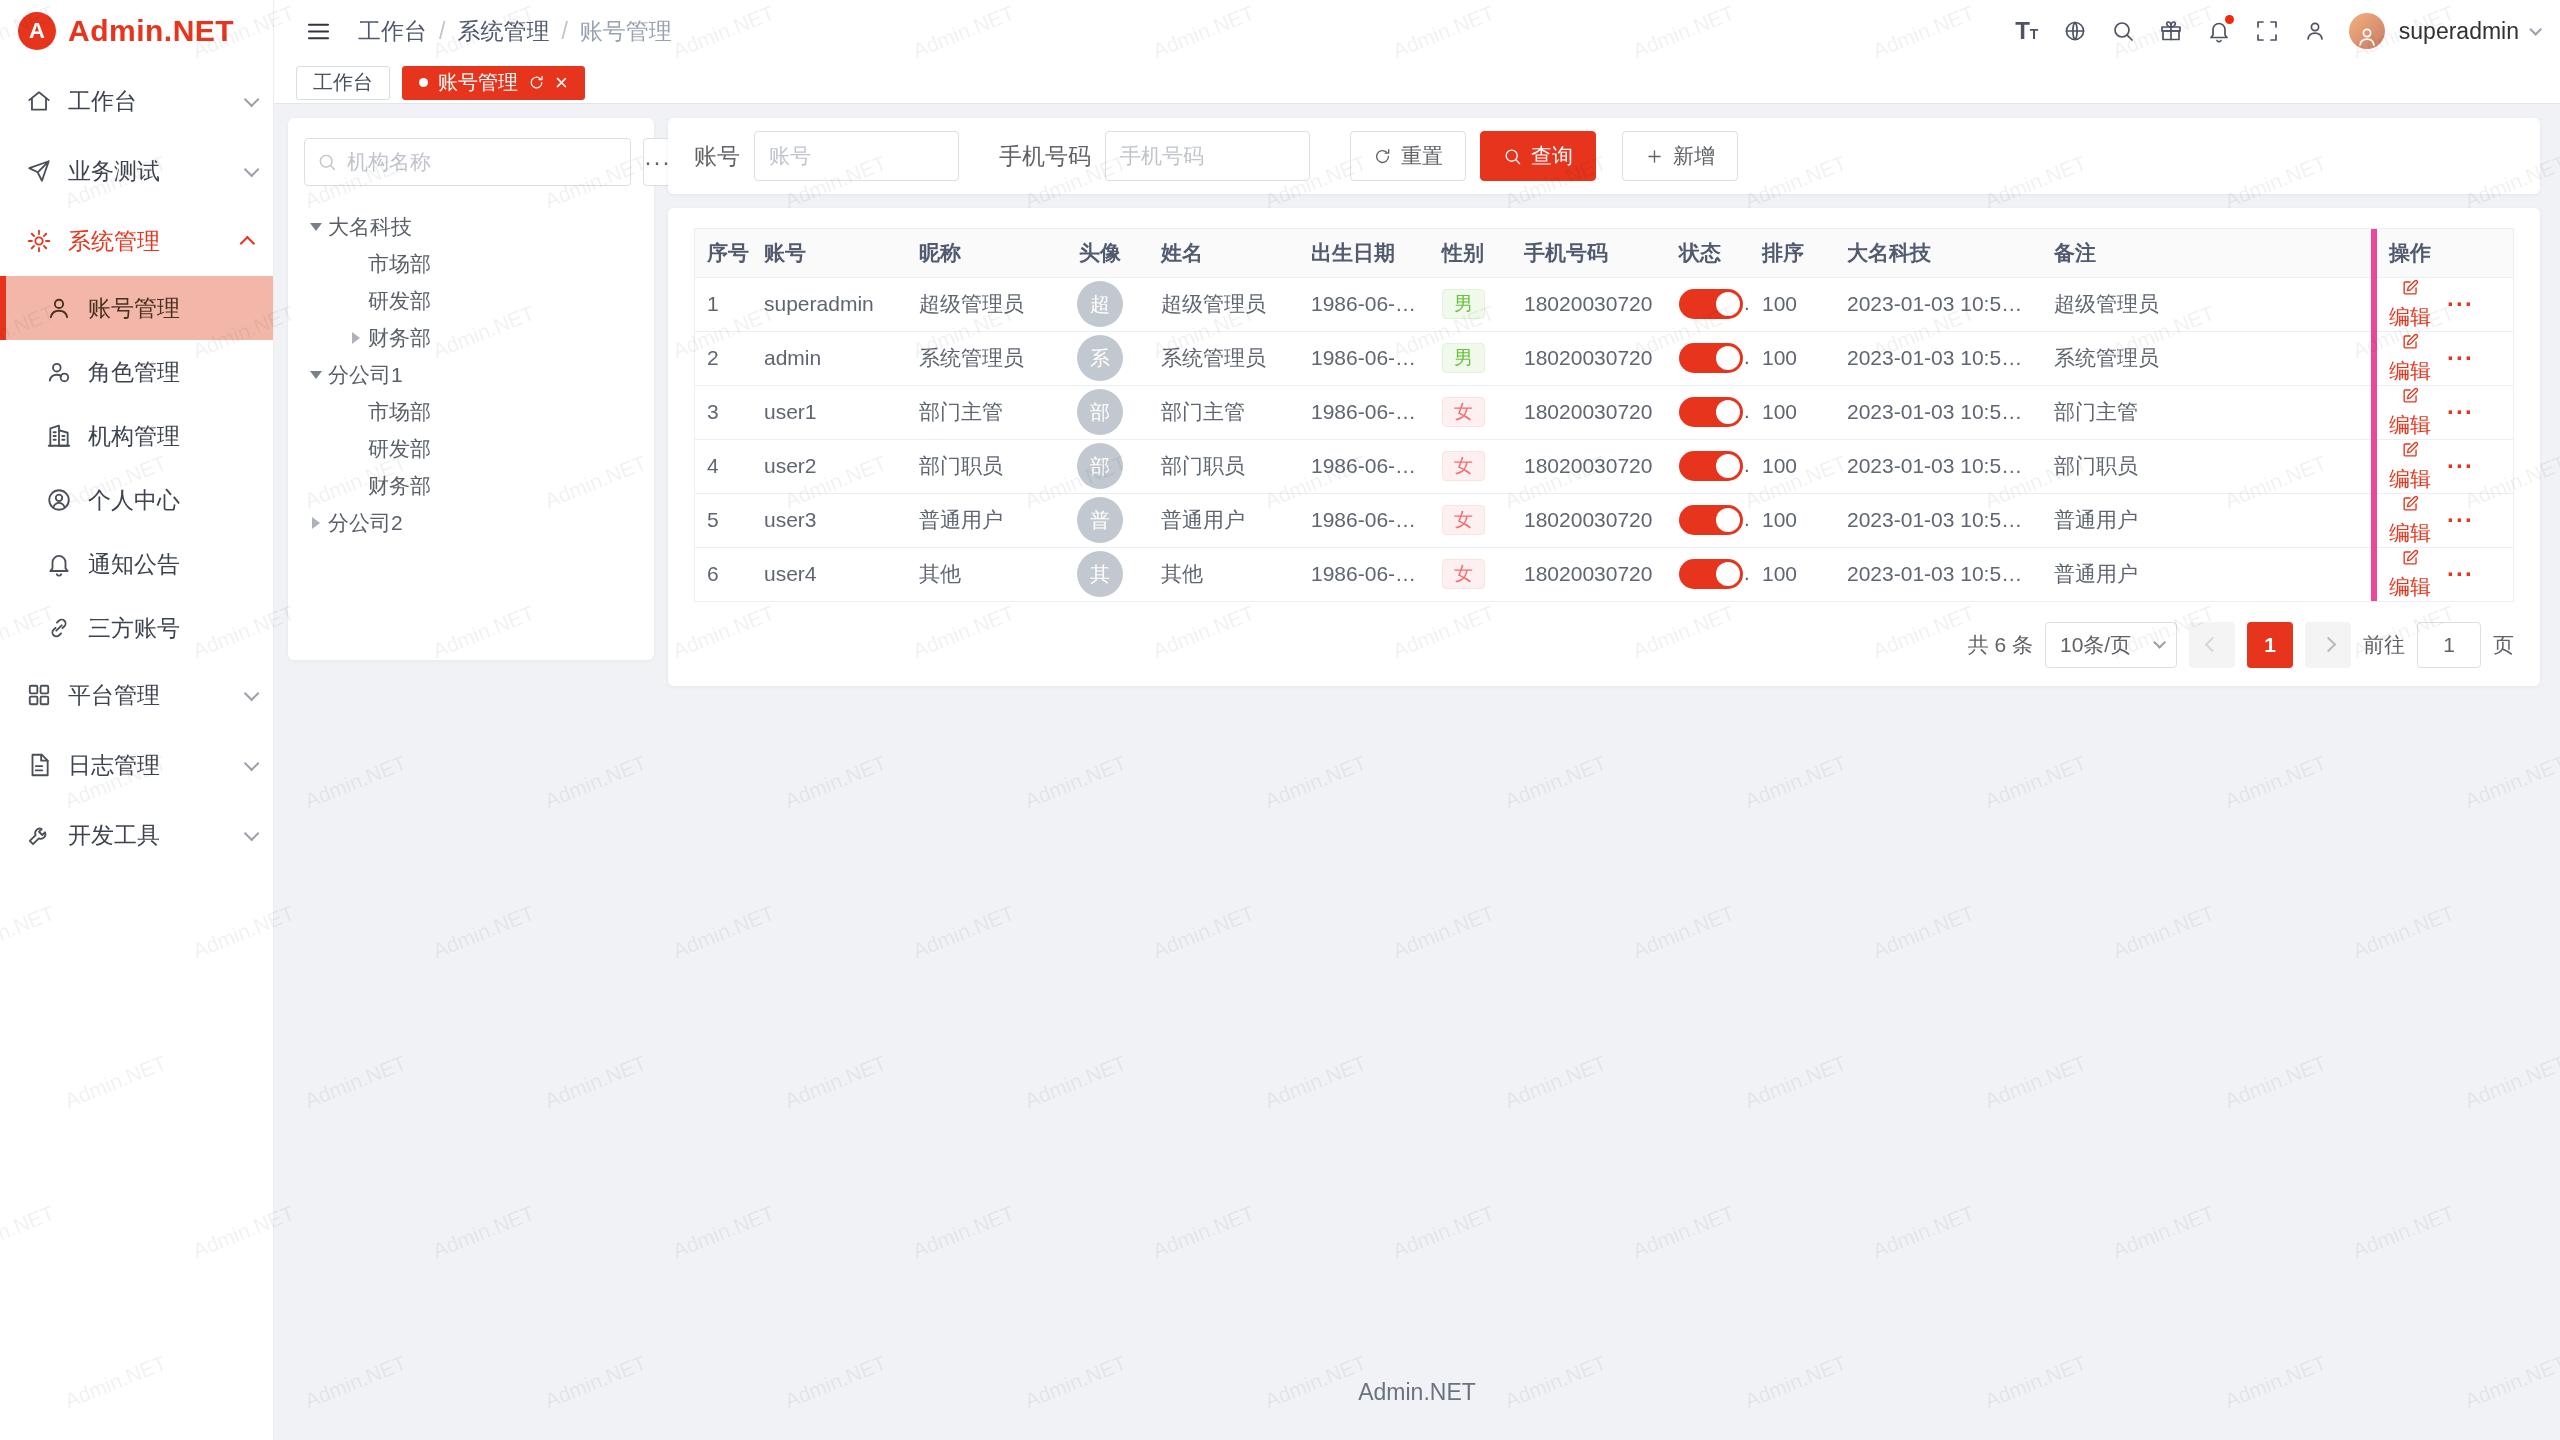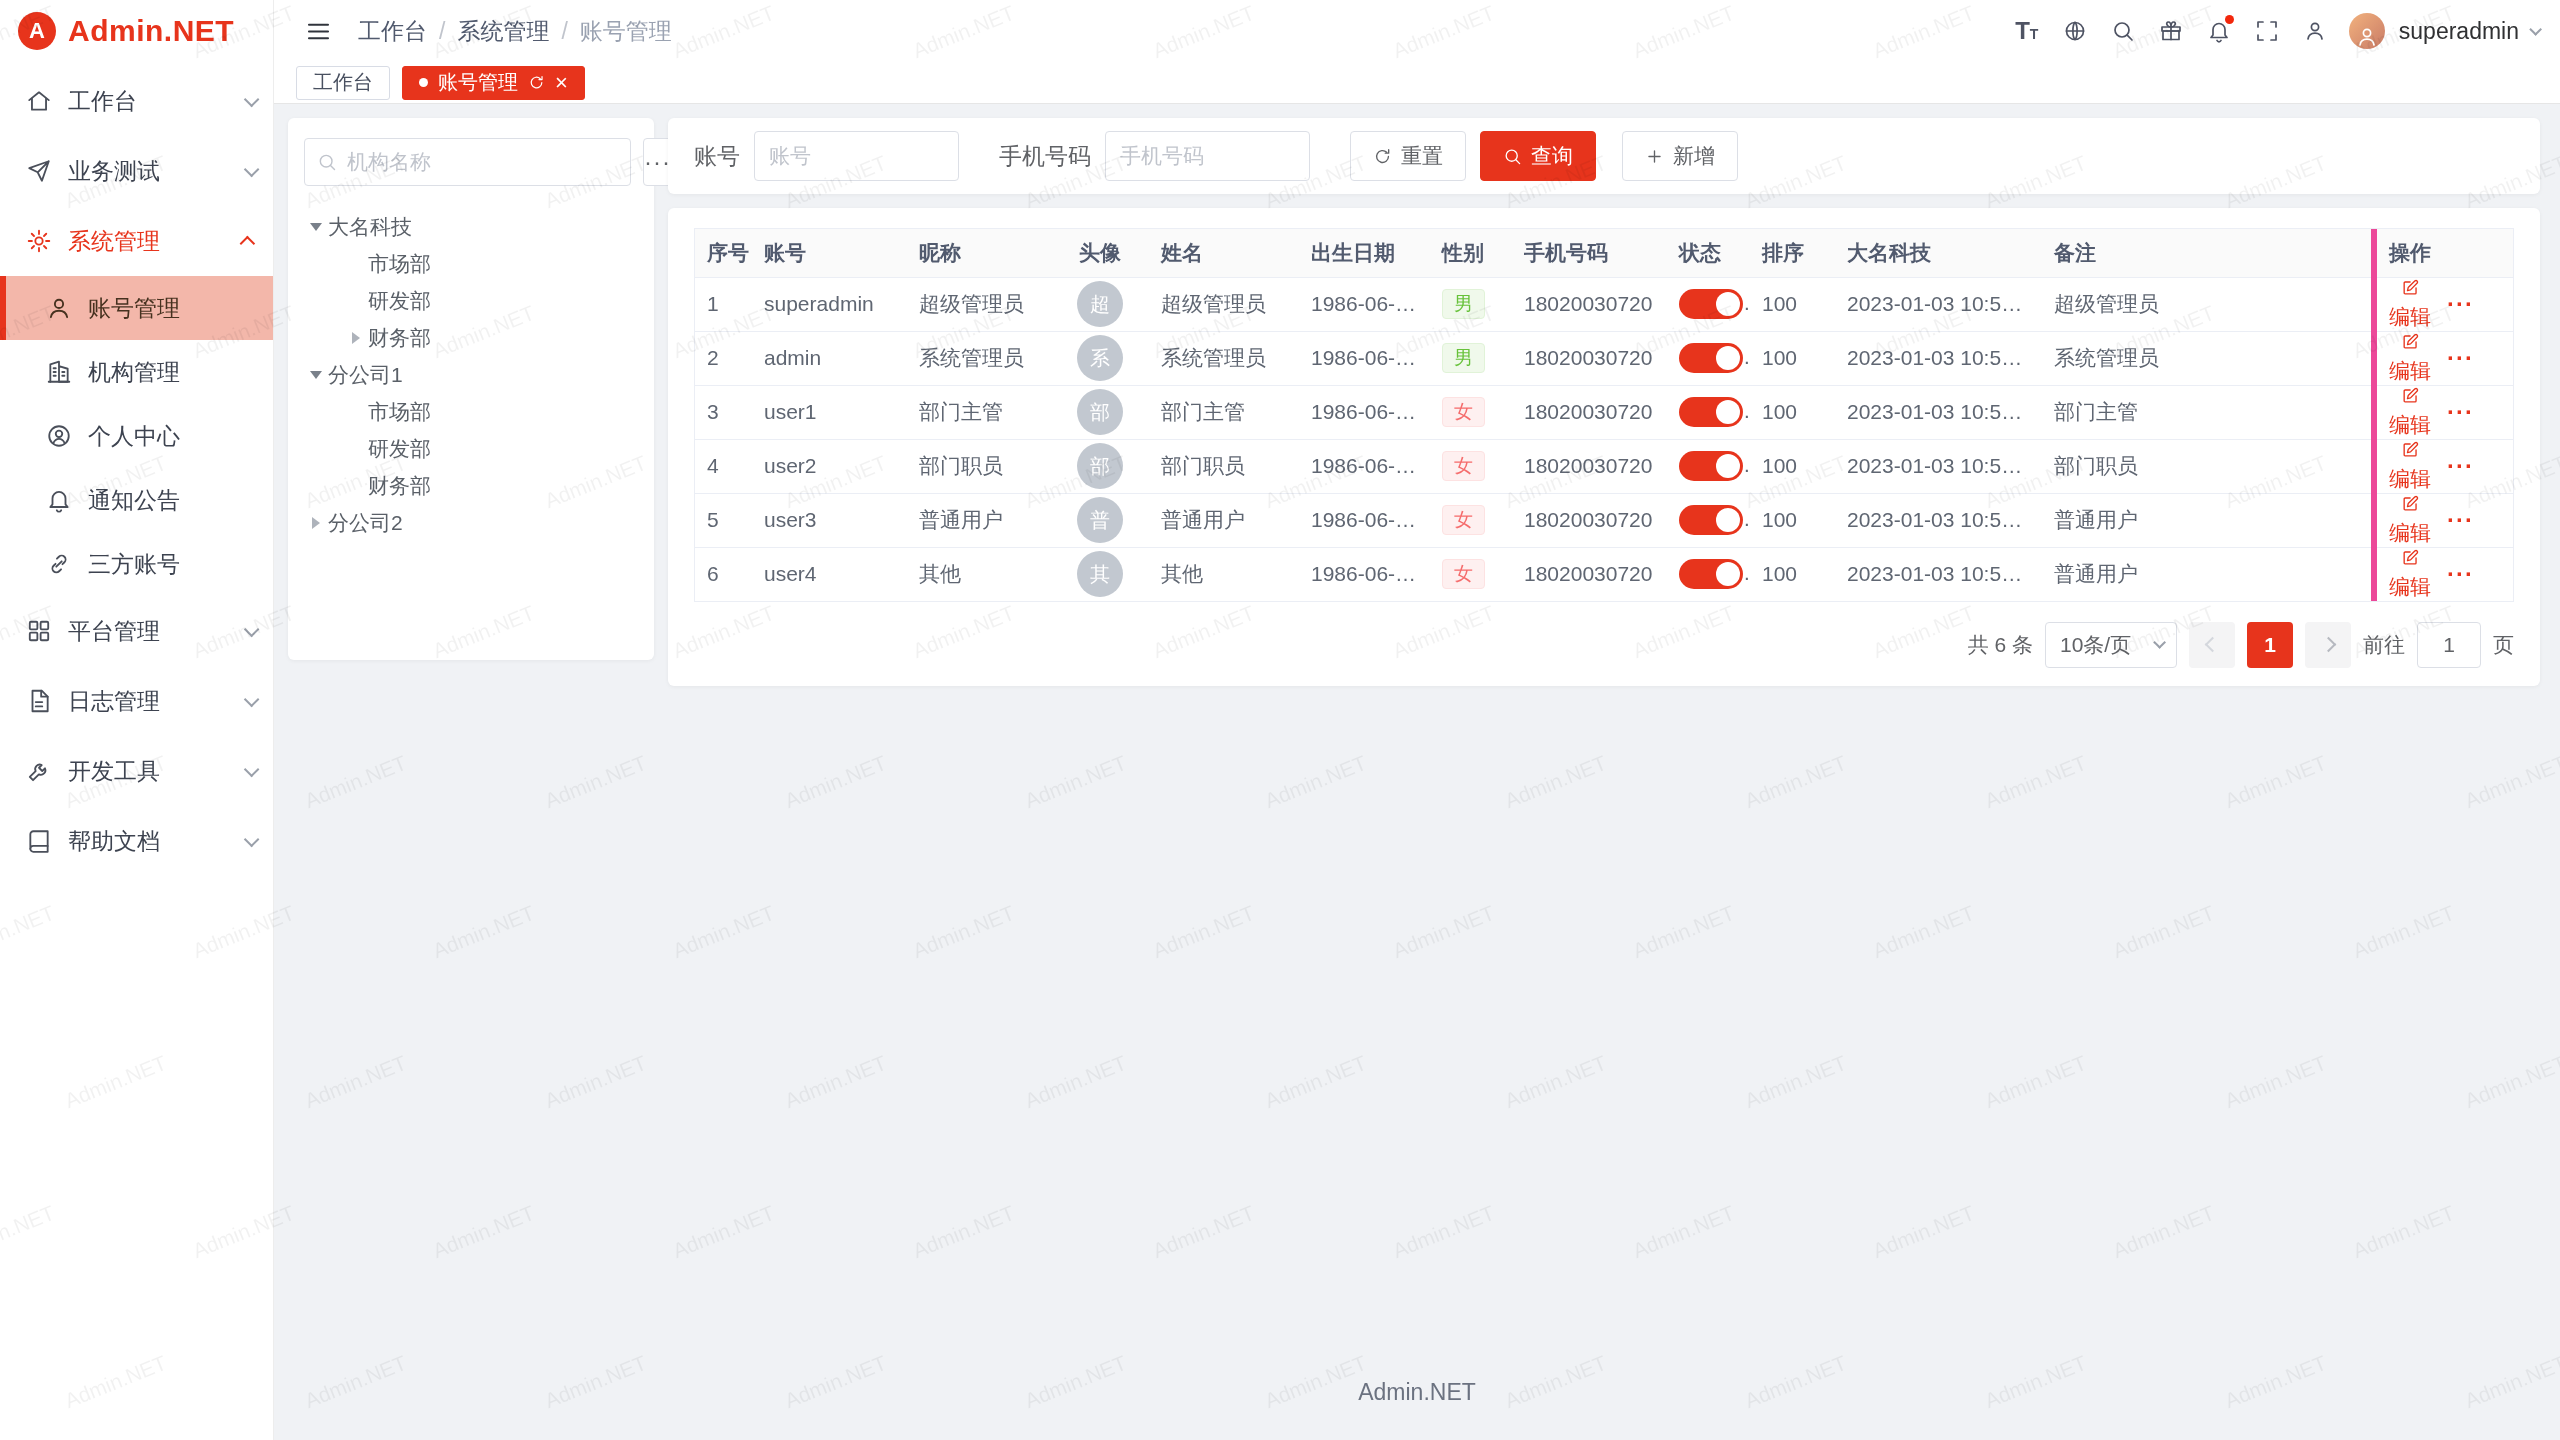--- a/index.html
+++ b/index.html
@@ -162,20 +162,30 @@
               <svg class="ic" viewBox="0 0 24 24" fill="none" stroke="currentColor" stroke-width="1.7" stroke-linecap="round" stroke-linejoin="round">
                 <circle cx="12" cy="8.2" r="3.8"></circle>
                 <path d="M4.5 20.5c.7-4 3.8-6 7.5-6s6.8 2 7.5 6"></path>
               </svg>
             </span>
             <span class="mi-label">账号管理</span>
           </div>
           <div class="menu-item">
             <span class="mi-icon">
               <svg class="ic" viewBox="0 0 24 24" fill="none" stroke="currentColor" stroke-width="1.7" stroke-linecap="round" stroke-linejoin="round">
+                <circle cx="10" cy="8" r="3.5"></circle>
+                <path d="M3.5 20c.6-3.6 3.3-5.5 6.5-5.5 1.5 0 2.9.4 4 1.2"></path>
+                <circle cx="17" cy="17" r="3.5"></circle>
+              </svg>
+            </span>
+            <span class="mi-label">角色管理</span>
+          </div>
+          <div class="menu-item">
+            <span class="mi-icon">
+              <svg class="ic" viewBox="0 0 24 24" fill="none" stroke="currentColor" stroke-width="1.7" stroke-linecap="round" stroke-linejoin="round">
                 <path d="M4 21V5l8-2.5V21M12 21h8V9l-8-2.5"></path>
                 <path d="M7 8.5h2M7 12h2M7 15.5h2M15 12h2M15 15.5h2"></path>
                 <path d="M2.5 21h19"></path>
               </svg>
             </span>
             <span class="mi-label">机构管理</span>
           </div>
           <div class="menu-item">
             <span class="mi-icon">
               <svg class="ic" viewBox="0 0 24 24" fill="none" stroke="currentColor" stroke-width="1.7" stroke-linecap="round" stroke-linejoin="round">
@@ -228,30 +238,20 @@
           <span class="mi-label">日志管理</span>
           <span class="chev down"></span>
         </div>
         <div class="menu-item">
           <span class="mi-icon">
             <svg class="ic" viewBox="0 0 24 24" fill="none" stroke="currentColor" stroke-width="1.7" stroke-linecap="round" stroke-linejoin="round">
               <path d="M14.5 6.5a4.2 4.2 0 0 0-5.6 5.6L3.5 17.5l3 3 5.4-5.4a4.2 4.2 0 0 0 5.6-5.6L15 12l-3-3 2.5-2.5z"></path>
             </svg>
           </span>
           <span class="mi-label">开发工具</span>
-          <span class="chev down"></span>
-        </div>
-        <div class="menu-item">
-          <span class="mi-icon">
-            <svg class="ic" viewBox="0 0 24 24" fill="none" stroke="currentColor" stroke-width="1.7" stroke-linecap="round" stroke-linejoin="round">
-              <path d="M4 19.2A2.8 2.8 0 0 1 6.8 16.5H20V3H6.8A2.8 2.8 0 0 0 4 5.8v13.4z"></path>
-              <path d="M4 19.2A2.8 2.8 0 0 0 6.8 22H20v-5.5"></path>
-            </svg>
-          </span>
-          <span class="mi-label">帮助文档</span>
           <span class="chev down"></span>
         </div>
       </nav>
   </aside>
 
   <div class="main">
 
     <header class="topbar">
       <span class="icon-btn" id="hamburger">
           <svg class="ic" viewBox="0 0 24 24" fill="none" stroke="currentColor" stroke-width="1.7" stroke-linecap="round" stroke-linejoin="round">

